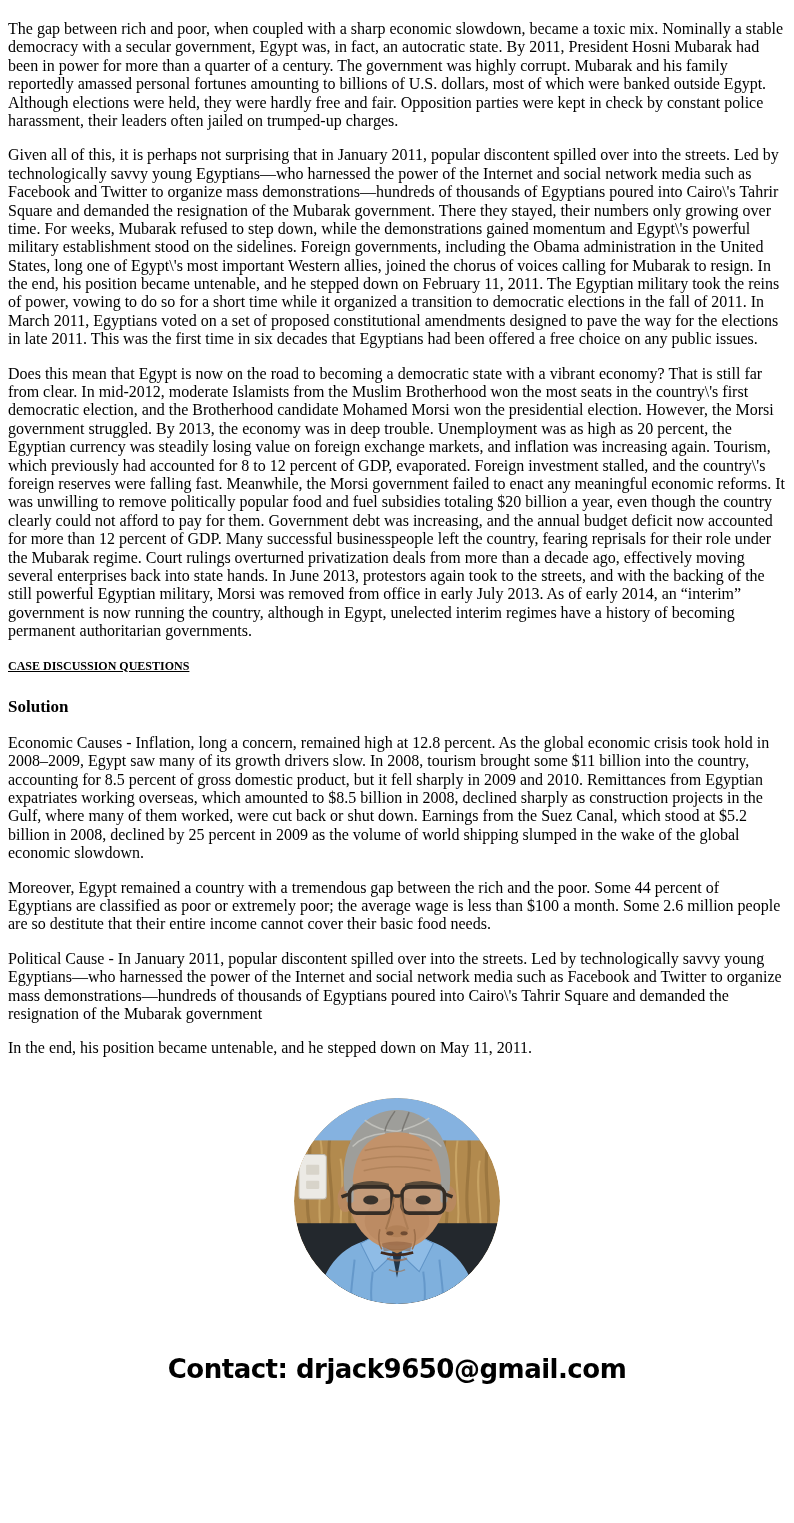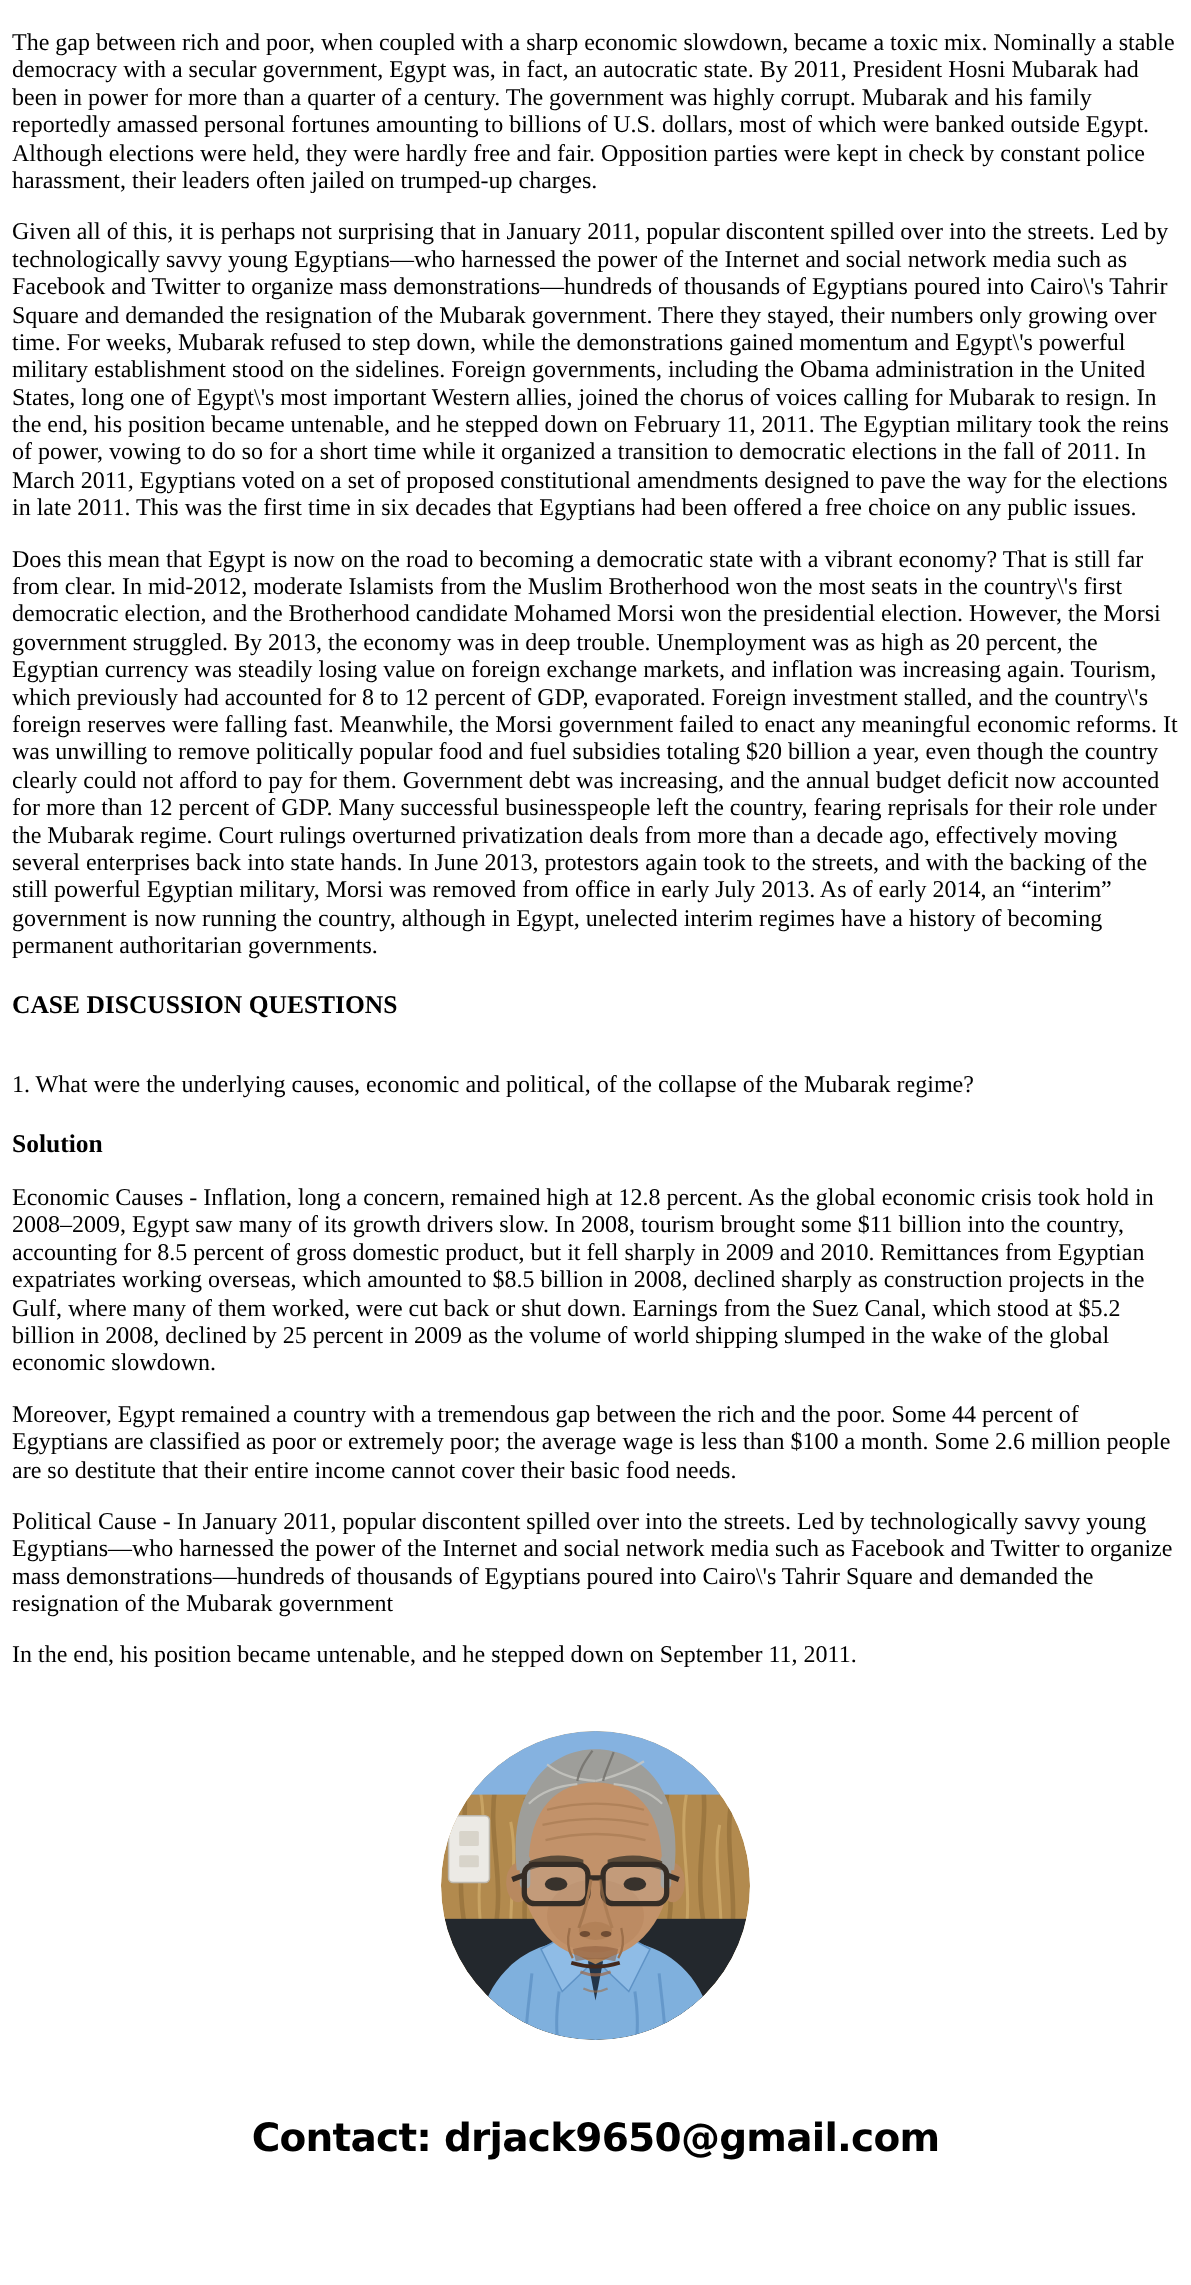--- a/index.html
+++ b/index.html
@@ -13,22 +13,23 @@
     color: #000000;
   }
   .page p {
     margin: 16px 0;
   }
   .page p.first {
     margin-top: 12px;
   }
   .case-heading {
     font-weight: bold;
-    font-size: 17px;
-    margin: 19px 0 36px 0;
+    font-size: 12px;
+    margin: 19px 0 24px 0;
+    text-decoration: underline;
   }
   .solution-heading {
     font-weight: bold;
     font-size: 17px;
     margin: 20px 0 17px 0;
   }
   .photo-wrap {
     text-align: center;
     margin-top: 40px;
   }
@@ -63,28 +64,27 @@
 <body>
 
 <div class="page">
 
   <p class="first">The gap between rich and poor, when coupled with a sharp economic slowdown, became a toxic mix. Nominally a stable democracy with a secular government, Egypt was, in fact, an autocratic state. By 2011, President Hosni Mubarak had been in power for more than a quarter of a century. The government was highly corrupt. Mubarak and his family reportedly amassed personal fortunes amounting to billions of U.S. dollars, most of which were banked outside Egypt. Although elections were held, they were hardly free and fair. Opposition parties were kept in check by constant police harassment, their leaders often jailed on trumped-up charges.</p>
   <p>Given all of this, it is perhaps not surprising that in January 2011, popular discontent spilled over into the streets. Led by technologically savvy young Egyptians—who harnessed the power of the Internet and social network media such as Facebook and Twitter to organize mass demonstrations—hundreds of thousands of Egyptians poured into Cairo\'s Tahrir Square and demanded the resignation of the Mubarak government. There they stayed, their numbers only growing over time. For weeks, Mubarak refused to step down, while the demonstrations gained momentum and Egypt\'s powerful military establishment stood on the sidelines. Foreign governments, including the Obama administration in the United States, long one of Egypt\'s most important Western allies, joined the chorus of voices calling for Mubarak to resign. In the end, his position became untenable, and he stepped down on February 11, 2011. The Egyptian military took the reins of power, vowing to do so for a short time while it organized a transition to democratic elections in the fall of 2011. In March 2011, Egyptians voted on a set of proposed constitutional amendments designed to pave the way for the elections in late 2011. This was the first time in six decades that Egyptians had been offered a free choice on any public issues.</p>
   <p>Does this mean that Egypt is now on the road to becoming a democratic state with a vibrant economy? That is still far from clear. In mid-2012, moderate Islamists from the Muslim Brotherhood won the most seats in the country\'s first democratic election, and the Brotherhood candidate Mohamed Morsi won the presidential election. However, the Morsi government struggled. By 2013, the economy was in deep trouble. Unemployment was as high as 20 percent, the Egyptian currency was steadily losing value on foreign exchange markets, and inflation was increasing again. Tourism, which previously had accounted for 8 to 12 percent of GDP, evaporated. Foreign investment stalled, and the country\'s foreign reserves were falling fast. Meanwhile, the Morsi government failed to enact any meaningful economic reforms. It was unwilling to remove politically popular food and fuel subsidies totaling $20 billion a year, even though the country clearly could not afford to pay for them. Government debt was increasing, and the annual budget deficit now accounted for more than 12 percent of GDP. Many successful businesspeople left the country, fearing reprisals for their role under the Mubarak regime. Court rulings overturned privatization deals from more than a decade ago, effectively moving several enterprises back into state hands. In June 2013, protestors again took to the streets, and with the backing of the still powerful Egyptian military, Morsi was removed from office in early July 2013. As of early 2014, an “interim” government is now running the country, although in Egypt, unelected interim regimes have a history of becoming permanent authoritarian governments.</p>
 
   <div class="case-heading">CASE DISCUSSION QUESTIONS</div>
 
-  <p>1. What were the underlying causes, economic and political, of the collapse of the Mubarak regime?</p>
 
   <div class="solution-heading">Solution</div>
 
   <p>Economic Causes - Inflation, long a concern, remained high at 12.8 percent. As the global economic crisis took hold in 2008–2009, Egypt saw many of its growth drivers slow. In 2008, tourism brought some $11 billion into the country, accounting for 8.5 percent of gross domestic product, but it fell sharply in 2009 and 2010. Remittances from Egyptian expatriates working overseas, which amounted to $8.5 billion in 2008, declined sharply as construction projects in the Gulf, where many of them worked, were cut back or shut down. Earnings from the Suez Canal, which stood at $5.2 billion in 2008, declined by 25 percent in 2009 as the volume of world shipping slumped in the wake of the global economic slowdown.</p>
   <p>Moreover, Egypt remained a country with a tremendous gap between the rich and the poor. Some 44 percent of Egyptians are classified as poor or extremely poor; the average wage is less than $100 a month. Some 2.6 million people are so destitute that their entire income cannot cover their basic food needs.</p>
   <p>Political Cause - In January 2011, popular discontent spilled over into the streets. Led by technologically savvy young Egyptians—who harnessed the power of the Internet and social network media such as Facebook and Twitter to organize mass demonstrations—hundreds of thousands of Egyptians poured into Cairo\'s Tahrir Square and demanded the resignation of the Mubarak government</p>
-  <p>In the end, his position became untenable, and he stepped down on September 11, 2011.</p>
+  <p>In the end, his position became untenable, and he stepped down on May 11, 2011.</p>
 
   <div class="photo-wrap">
     <div class="photo-circle">
       <svg width="206" height="206" viewBox="0 0 204 204">
         <defs>
           <clipPath id="circ">
               <circle cx="102" cy="102" r="102"></circle>
             </clipPath>
         </defs>
         <g clip-path="url(#circ)">

